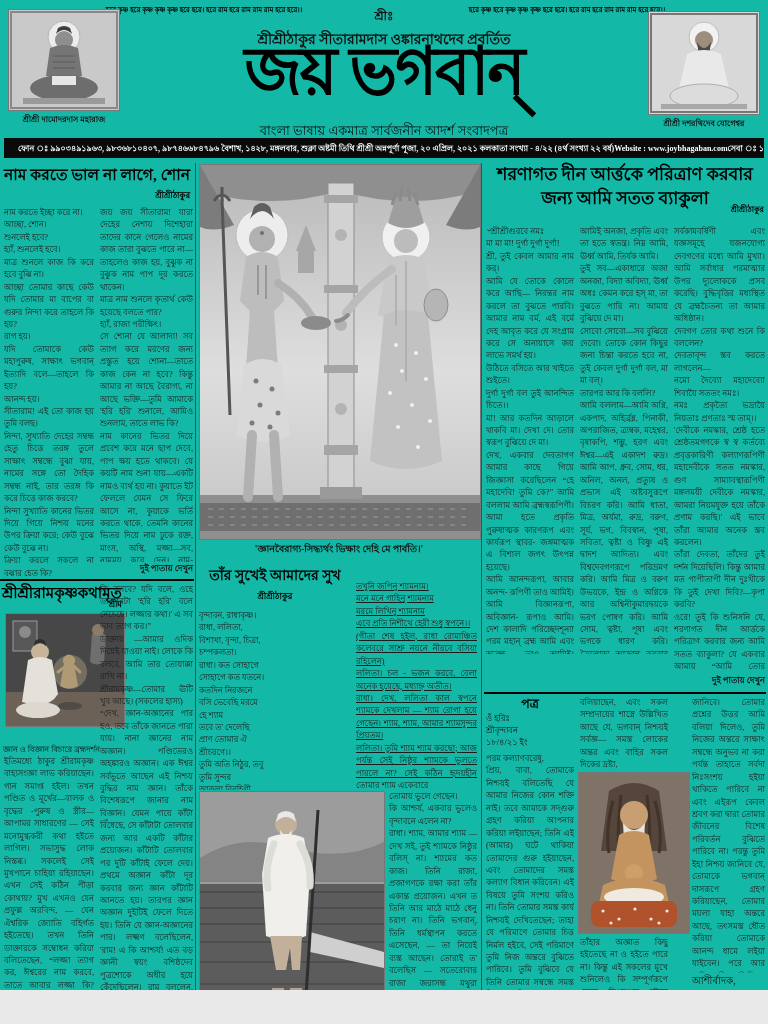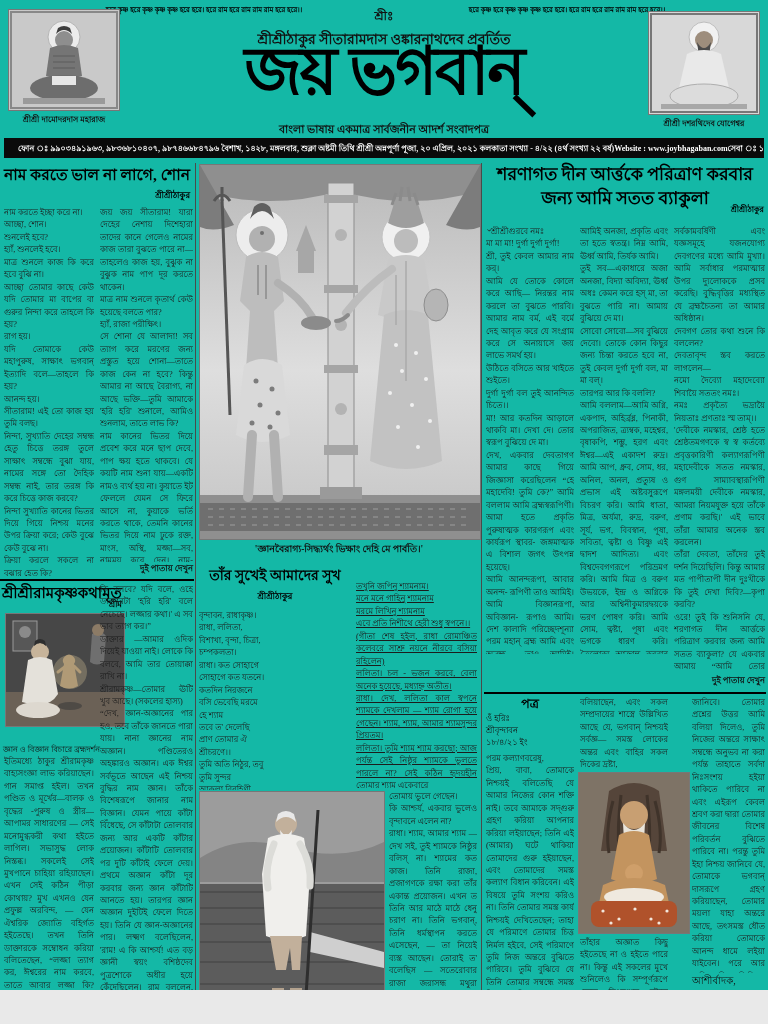--- a/index.html
+++ b/index.html
@@ -29,21 +29,21 @@
 <body>
 
 <div id="page">
 
   <div class="abs" style="left:0;top:0;width:768px;height:136px;">
     <div class="abs chant" style="left:66px;top:6px;width:276px;">হরে কৃষ্ণ হরে কৃষ্ণ কৃষ্ণ কৃষ্ণ হরে হরে। হরে রাম হরে রাম রাম রাম হরে হরে।।</div>
     <div class="abs chant" style="left:428px;top:6px;width:278px;">হরে কৃষ্ণ হরে কৃষ্ণ কৃষ্ণ কৃষ্ণ হরে হরে। হরে রাম হরে রাম রাম রাম হরে হরে।।</div>
     <div class="abs" style="left:334px;top:7px;width:100px;text-align:center;font-size:12px;font-weight:bold;">শ্রীঃ</div>
     <div class="abs" style="left:214px;top:28px;width:340px;text-align:center;font-size:14px;font-weight:bold;">শ্রীশ্রীঠাকুর সীতারামদাস ওঙ্কারনাথদেব প্রবর্তিত</div>
     <div class="abs" style="left:120px;top:32px;width:528px;text-align:center;font-size:64px;font-weight:900;line-height:1.25;letter-spacing:-2px;transform:scaleY(1.04);color:#000;">জয় ভগবান্</div>
-    <div class="abs" style="left:214px;top:121px;width:340px;text-align:center;font-size:11px;font-weight:bold;">বাংলা ভাষায় একমাত্র সার্বজনীন আদর্শ সংবাদপত্র</div>
+    <div class="abs" style="left:214px;top:121px;width:340px;text-align:center;font-size:13px;font-weight:normal;">বাংলা ভাষায় একমাত্র সার্বজনীন আদর্শ সংবাদপত্র</div>
 
     <div class="abs" style="left:8px;top:9px;width:112px;">
       <div class="imgbox" style="width:110px;height:100px;">
         <svg width="110" height="100" viewBox="0 0 110 100">
           <rect width="110" height="100" fill="#c9c9c9"></rect>
           <rect x="2" y="2" width="106" height="96" fill="none" stroke="#888" stroke-width="2"></rect>
           <circle cx="55" cy="27" r="16" fill="#ececec" stroke="#b5b5b5"></circle>
           <circle cx="55" cy="30" r="9" fill="#8e8e8e"></circle>
           <path d="M47 24 q8 -8 16 0 l-2 -6 q-6 -4 -12 0 z" fill="#3d3d3d"></path>
           <path d="M41 38 q14 -6 28 0 l4 28 q-18 6 -36 0 z" fill="#757575"></path>

